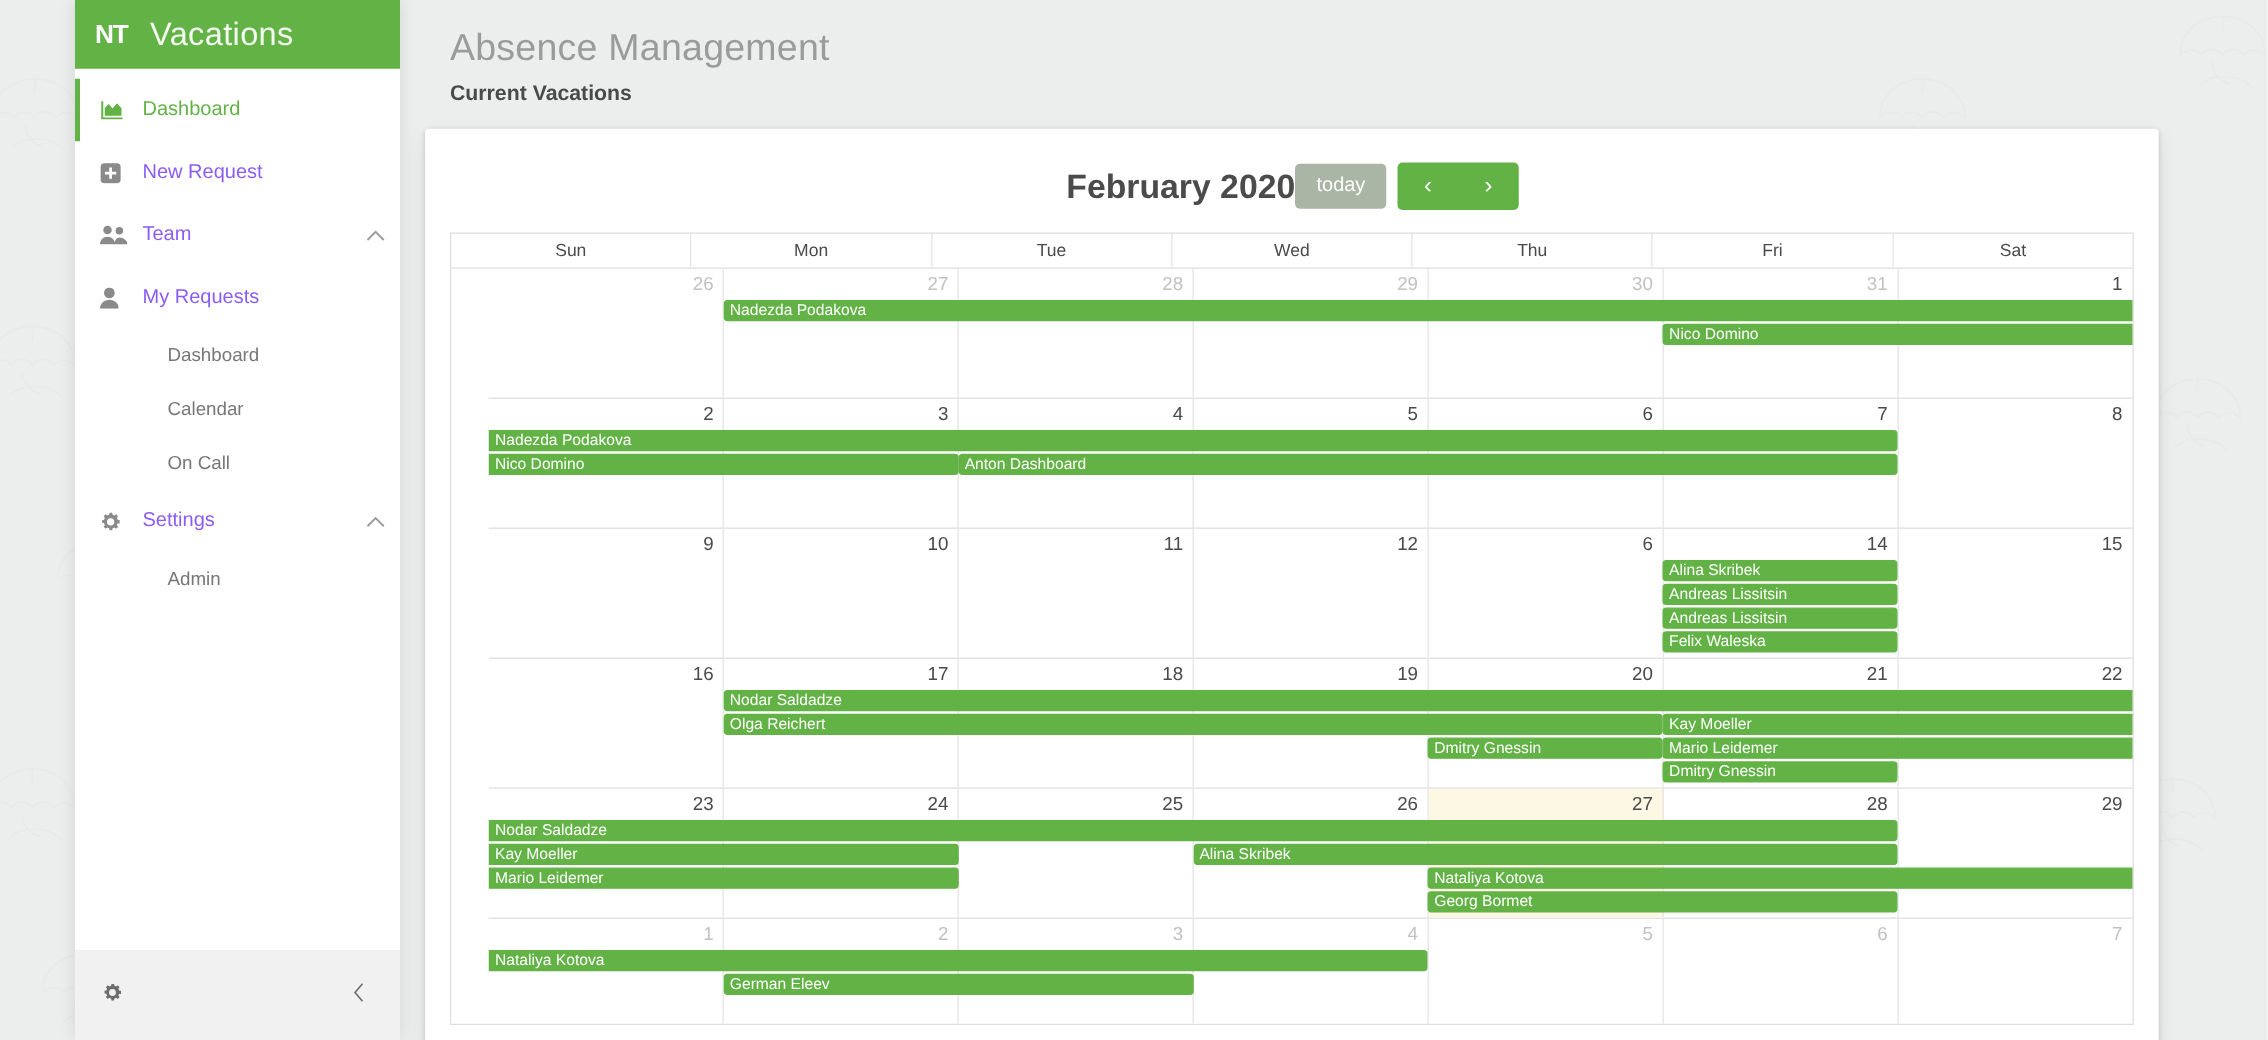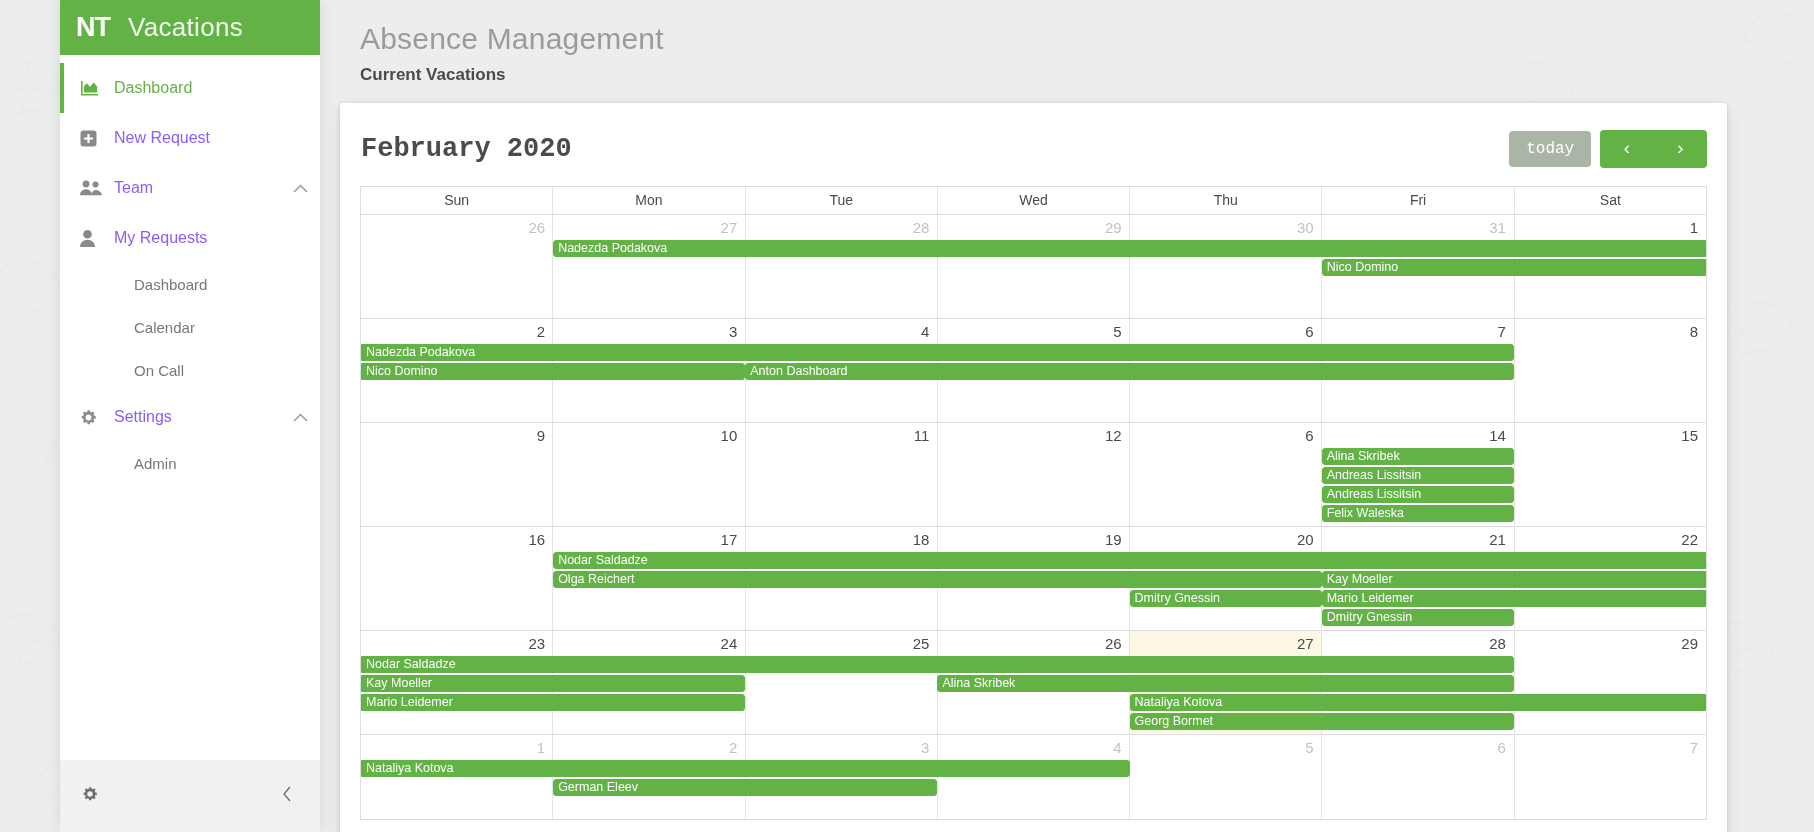--- a/index.html
+++ b/index.html
@@ -20,21 +20,21 @@
   .sidebar{
     position:absolute; left:60px; top:0; width:260px; height:832px;
     background:#ffffff; z-index:5;
     box-shadow:0 0 14px rgba(0,0,0,.10);
     display:flex; flex-direction:column;
   }
   .brand{
     height:55px; background:#63b246; color:#fff;
     display:flex; align-items:center; gap:18px; padding-left:16px;
   }
-  .brand-mark{ font-weight:bold; font-size:27px; letter-spacing:-1px; }
+  .brand-mark{ font-weight:bold; font-size:21px; letter-spacing:-1px; }
   .brand-name{ font-size:26px; font-weight:300; letter-spacing:.3px; color:#f3faf0; }
 
   .nav{ flex:1; padding-top:8px; }
   .nav-item{
     display:flex; align-items:center; height:50px; padding-left:20px;
     color:#8b5cf6; font-size:16px; cursor:pointer; position:relative;
   }
   .nav-item.active{ color:#63b246; }
   .nav-item.active::before{
     content:""; position:absolute; left:0; top:0; bottom:0; width:4px;
@@ -60,21 +60,21 @@
   .main{ position:absolute; left:320px; top:0; right:0; height:832px; z-index:3; }
   .page-head{ padding:22px 16px 0 40px; }
   .page-title{ font-size:30px; font-weight:300; color:#9b9b9b; letter-spacing:.2px; }
   .page-sub{ font-size:17px; font-weight:bold; color:#4a4a4a; margin-top:9px; }
 
   .card{
     position:absolute; left:20px; top:103px; width:1387px; background:#fff;
     border-radius:3px; box-shadow:0 1px 4px rgba(0,0,0,.16), 0 6px 18px rgba(0,0,0,.07);
     padding:20px 20px 18px 20px;
   }
-  .cal-toolbar{ display:flex; align-items:center; justify-content:space-between; height:52px;font-family:Liberation Mono, monospace; }
+  .cal-toolbar{ display:flex; align-items:center; justify-content:center; height:52px; }
   .cal-title{ font-size:27px; font-weight:bold; color:#4b4b4b; padding-left:1px; }
   .btn-group{ display:flex; align-items:center; gap:9px; }
   .btn-today{
     background:#aab5a5; color:#fff; border:none; border-radius:4px;
     font-size:16px; padding:9px 17px; cursor:pointer; font-family:inherit;
   }
   .btn-nav{
     background:#63b246; border:none; border-radius:4px; display:flex; align-items:center;
     padding:0; cursor:pointer;
   }
@@ -84,21 +84,21 @@
 
   
   .cal{ border:1px solid #dddddd; border-top:1px solid #dddddd; margin-top:11px; }
   .dow-row{ display:flex; border-bottom:1px solid #dddddd; }
   .dow{
     flex:1 1 0; text-align:center; font-size:14px; color:#4a4a4a;
     padding:5px 0 6px; border-right:1px solid #e4e4e4;
   }
   .dow:last-child{ border-right:none; }
 
-  .week{ position:relative; border-bottom:1px solid #dddddd; }
+  .week{ position:relative; border-bottom:1px solid #dddddd;margin-left:30px; }
   .week:last-child{ border-bottom:none; }
   .daybg{ position:absolute; inset:0; display:flex; }
   .daycell{ flex:1 1 0; border-right:1px solid #e4e4e4; }
   .daycell:last-child{ border-right:none; }
   .daycell.today{ background:#fcf8e3; }
   .numrow{ position:relative; display:flex; }
   .num{
     flex:1 1 0; text-align:right; padding:4px 7px 3px 0; font-size:15px;
     color:#4a4a4a; border-right:1px solid transparent;
   }

